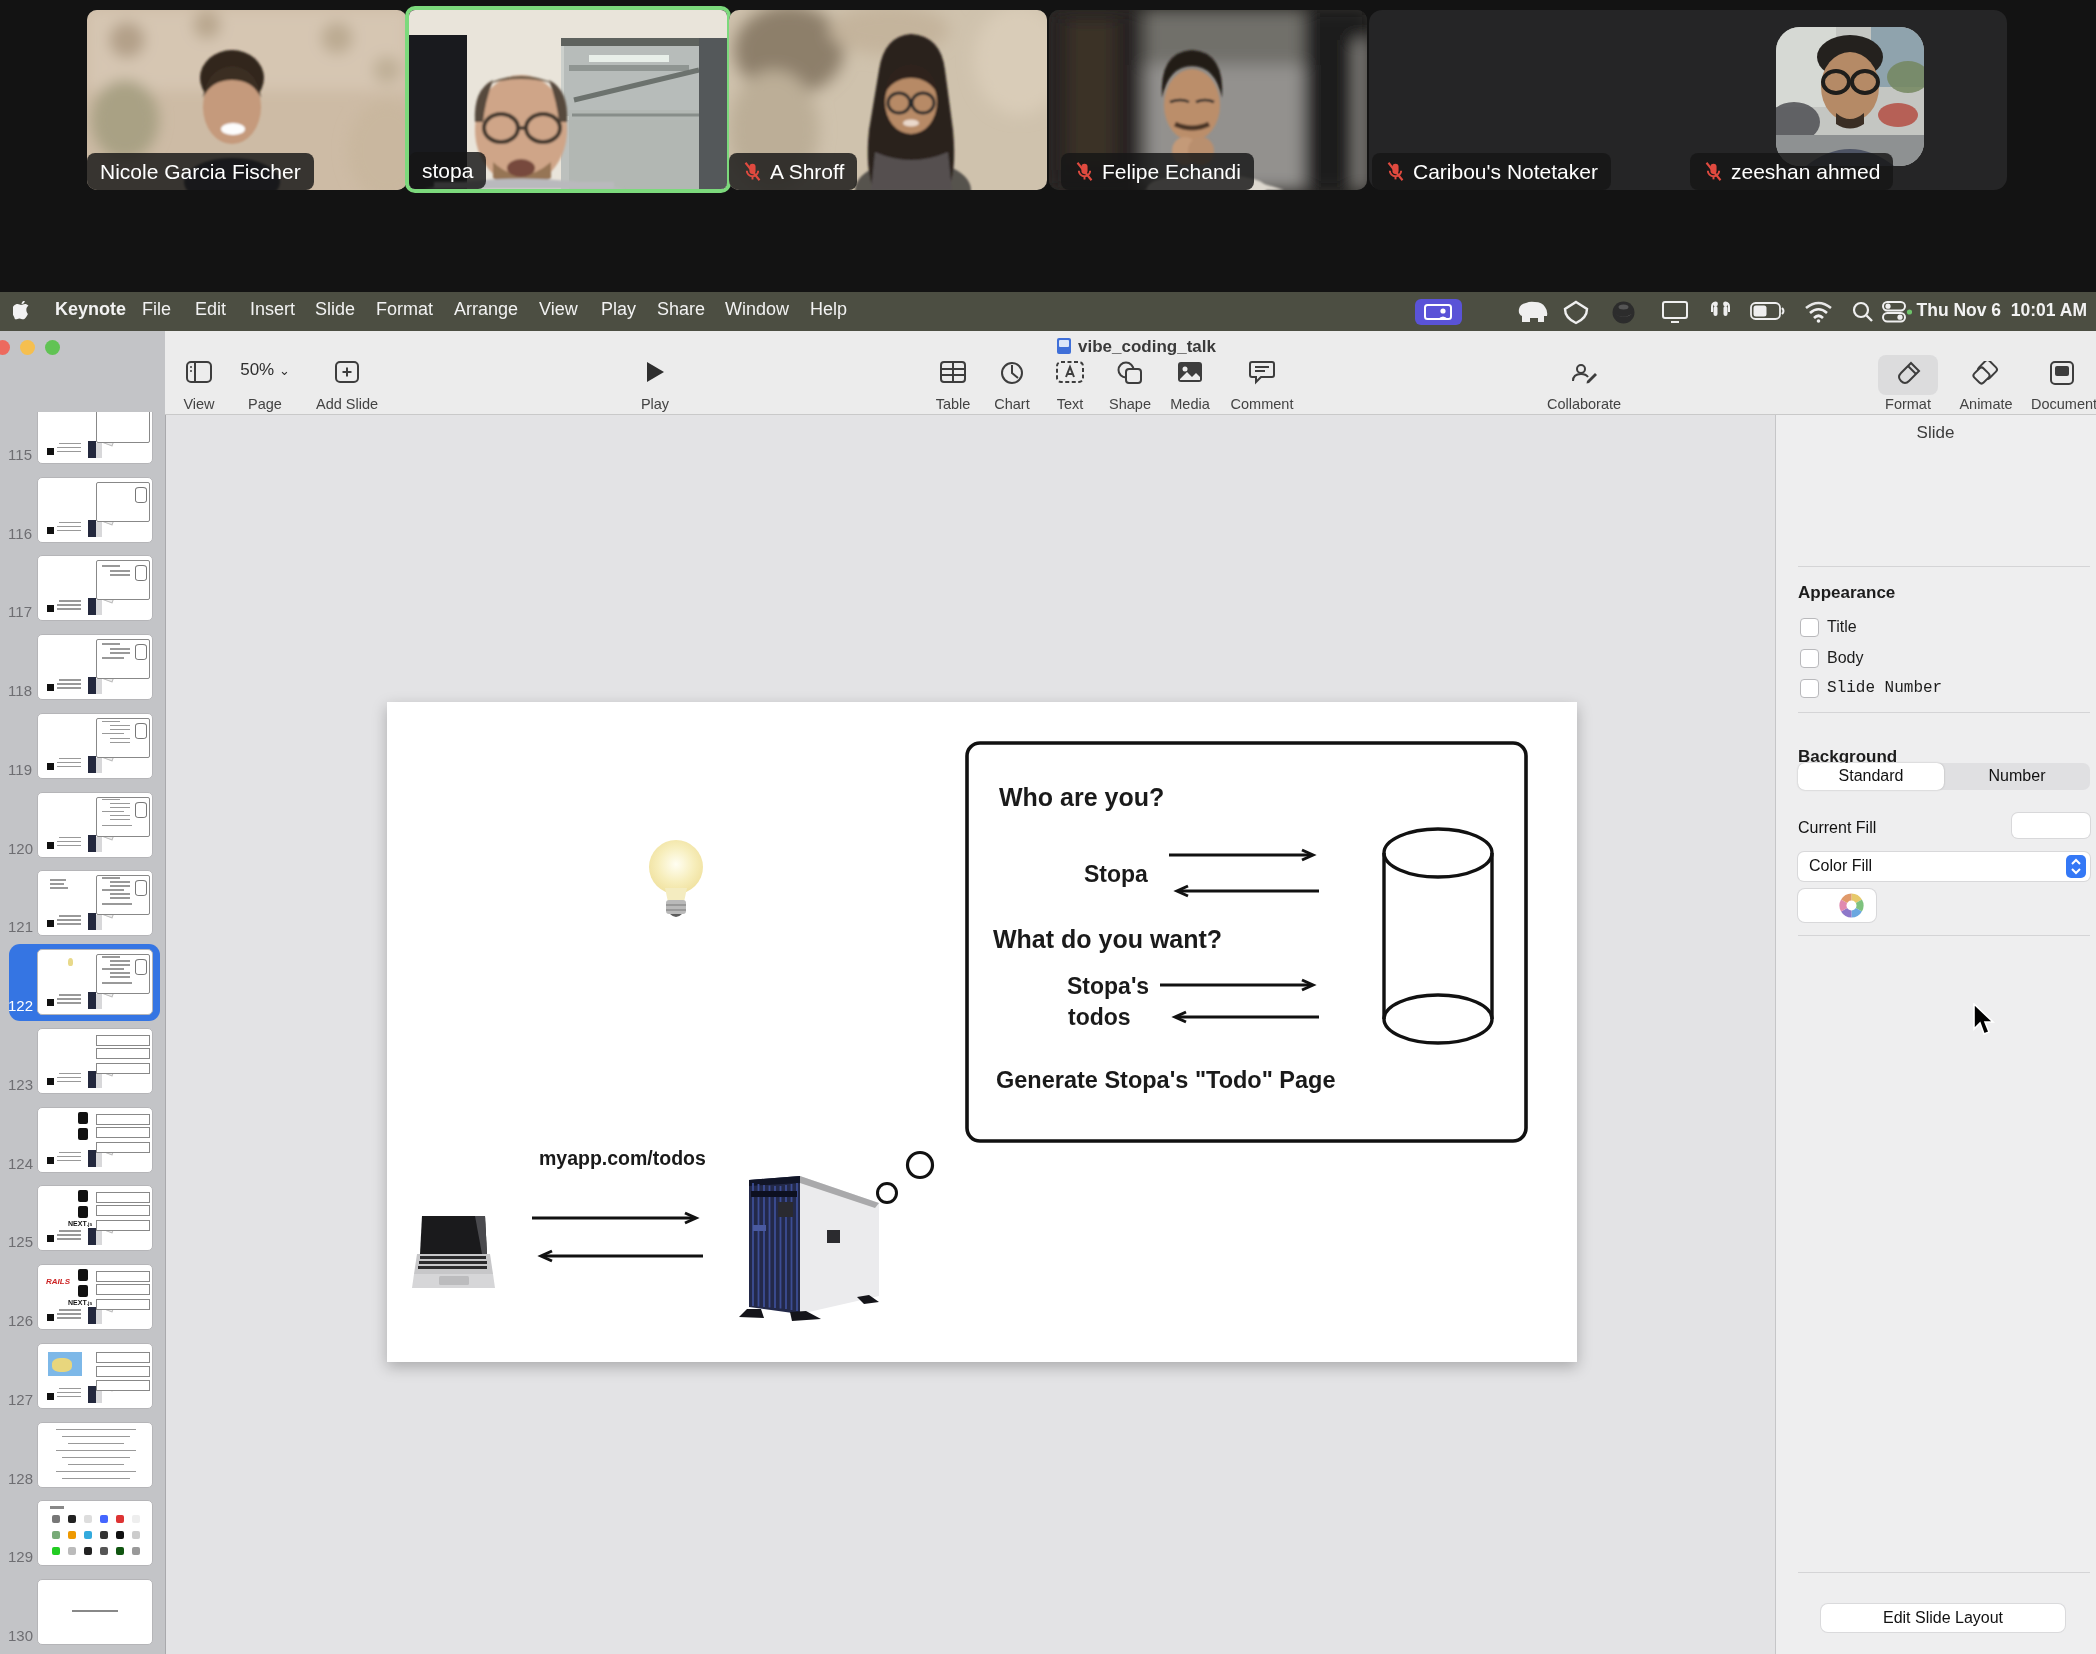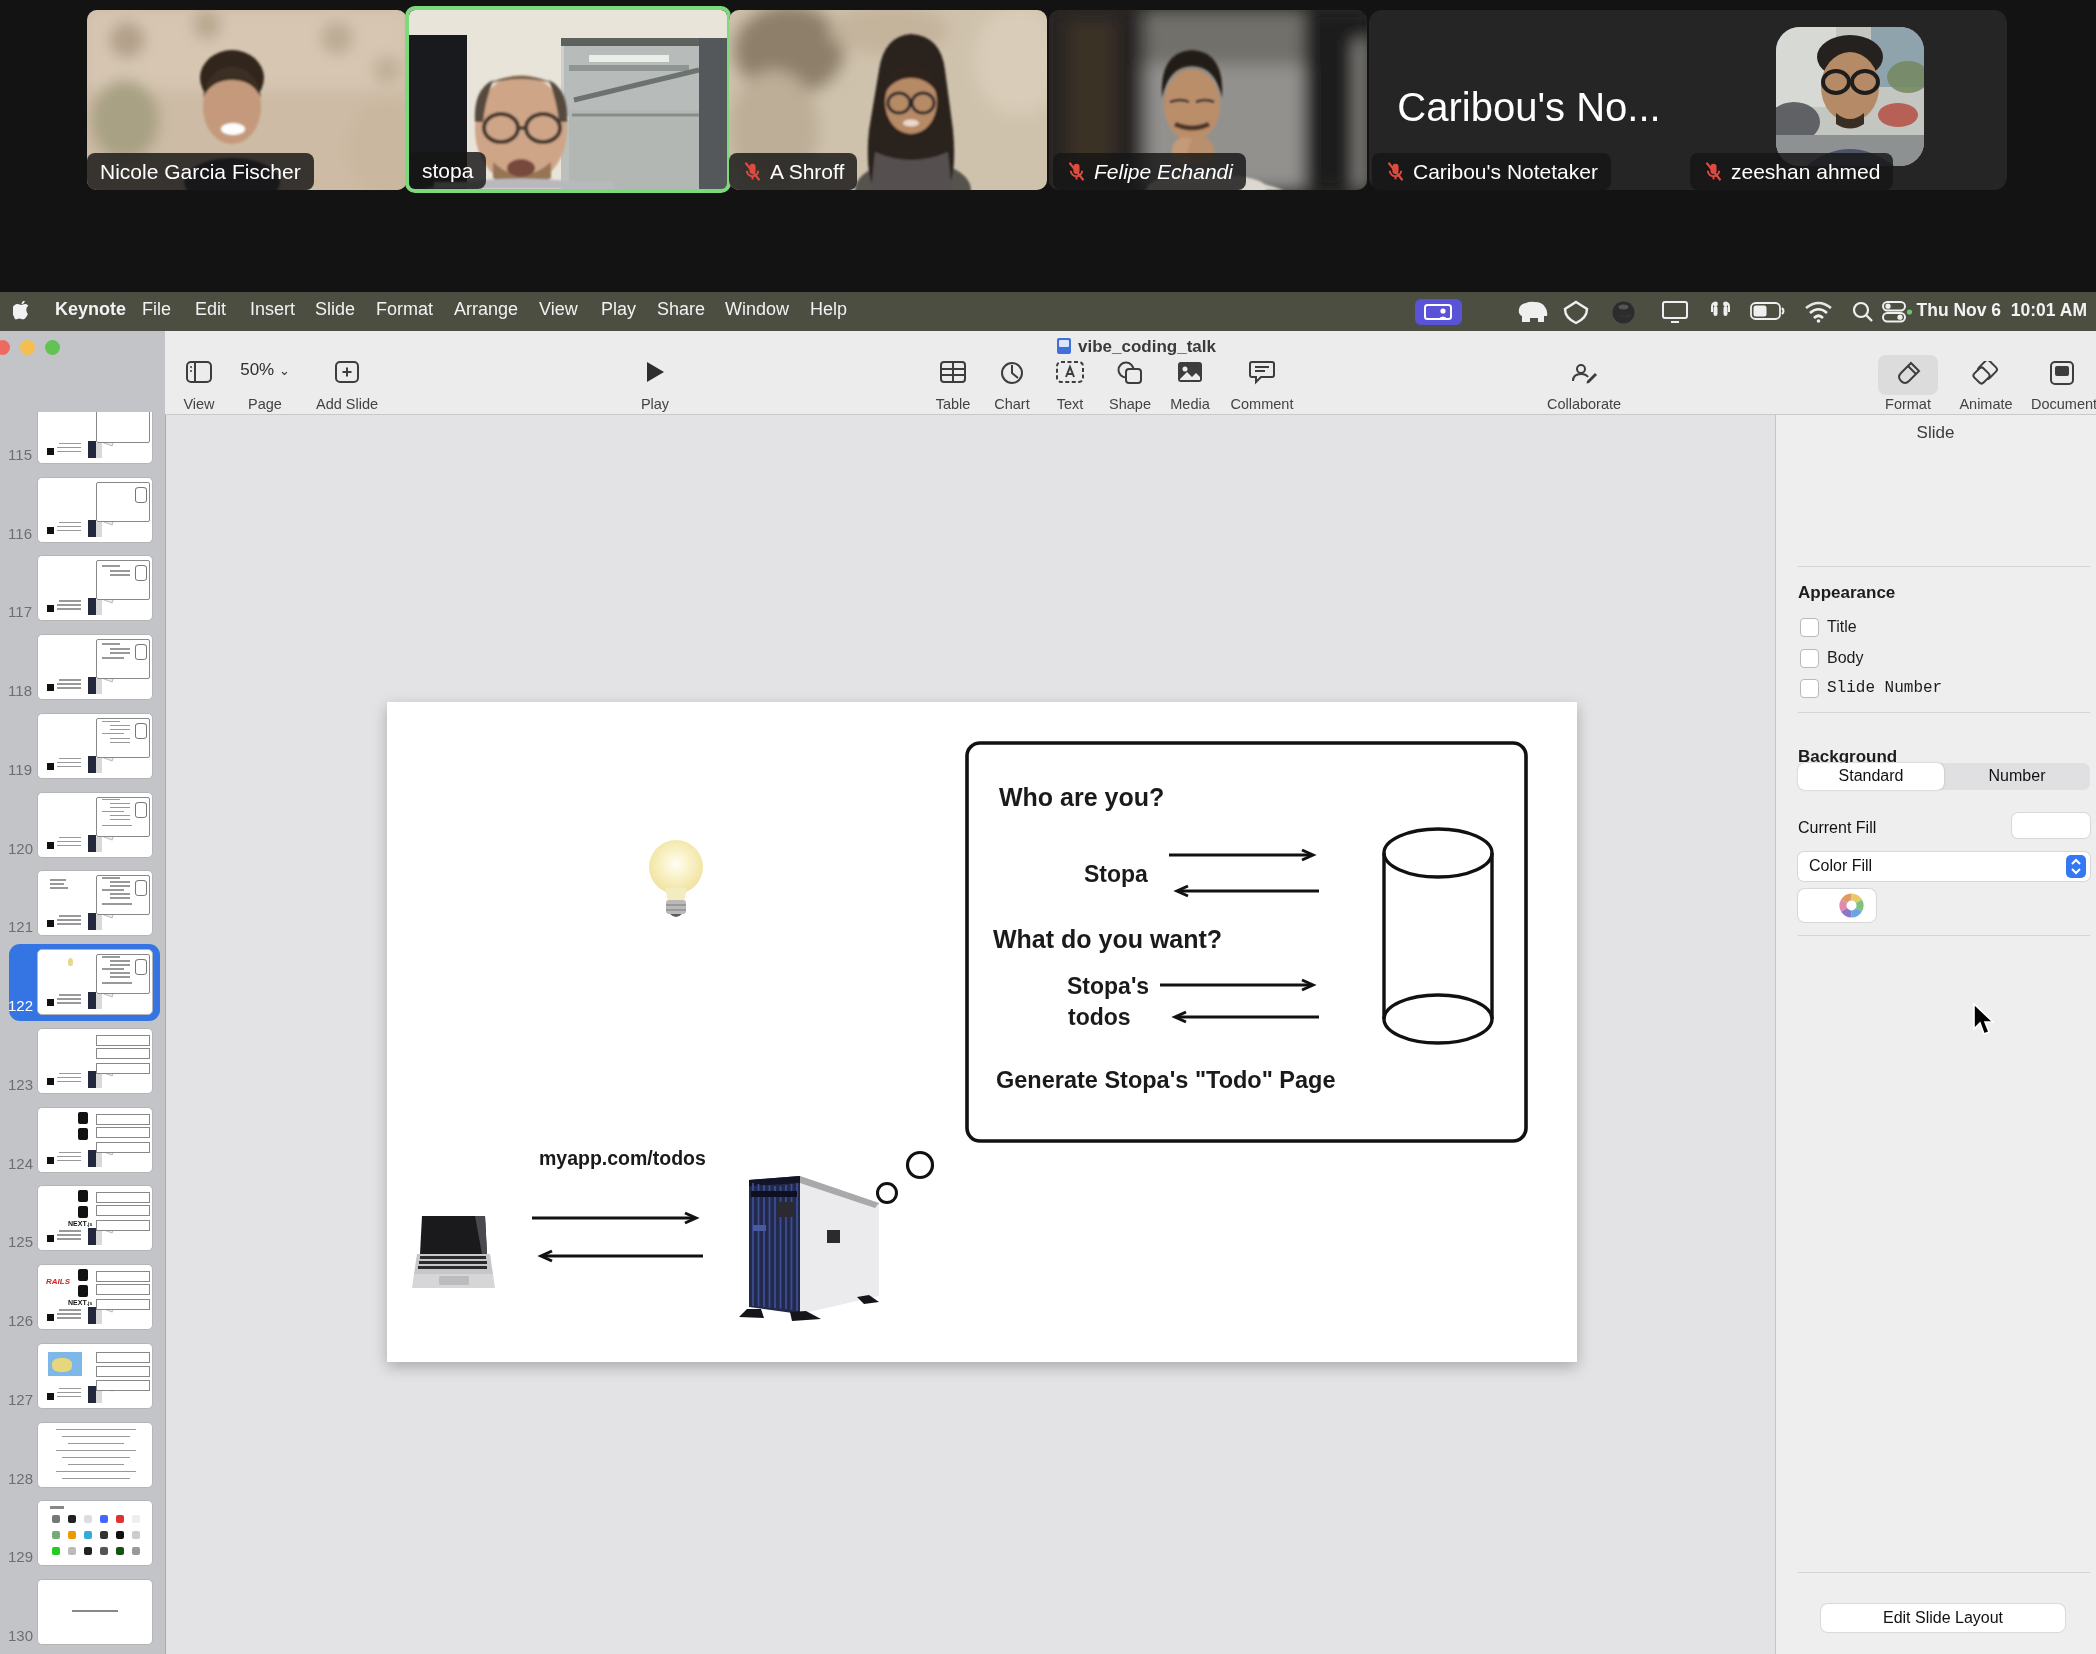--- a/index.html
+++ b/index.html
@@ -171,34 +171,31 @@
       <ellipse cx="152" cy="141" rx="13" ry="14" fill="#b98f6e"></ellipse>
       <path d="M95 180 Q143 150 235 180 Z" fill="#d9d4cb"></path>
       <ellipse cx="158" cy="178" rx="60" ry="14" fill="#ddd8cf"></ellipse>
     </g>
     <defs>
         <filter id="pb4" x="-20%" y="-20%" width="140%" height="140%">
           <feGaussianBlur stdDeviation="1.2"></feGaussianBlur>
         </filter>
       </defs>
   </svg>
-  <div class="nlabel" style="left:4px;font-style:italic;"><svg class="mic" viewBox="0 0 24 24">
+  <div class="nlabel" style="left:12px;"><svg class="mic" viewBox="0 0 24 24">
         <g fill="none" stroke="#e04a3f" stroke-width="2.2">
           <rect x="8.5" y="3" width="7" height="12" rx="3.5" fill="#e04a3f" stroke="none"></rect>
           <path d="M5.5 11 a6.5 6.5 0 0 0 13 0"></path>
           <path d="M12 17.5 L12 21"></path>
         </g>
         <path d="M4 2 L20 22" stroke="#e04a3f" stroke-width="2.4"></path>
       </svg>Felipe Echandi</div>
 </div>
 
 <div class="abs" style="left:1369px;top:10px;width:638px;height:180px;border-radius:13px;background:#252526;">
-  <div class="abs" style="left:0;top:14px;width:320px;height:166px;display:flex;align-items:center;justify-content:center;">
-    <span style="color:#fff;font-size:40px;">Caribou's No...</span>
-  </div>
   <div class="abs" style="left:407px;top:17px;width:148px;height:139px;border-radius:24px;overflow:hidden;">
     <svg width="148" height="139" viewBox="0 0 148 139">
       <rect width="148" height="139" fill="#c4c6c2"></rect>
       <rect x="0" y="0" width="60" height="80" fill="#d6d9d4"></rect>
       <rect x="95" y="0" width="53" height="60" fill="#8fa3ad"></rect>
       <ellipse cx="132" cy="50" rx="21" ry="16" fill="#74875f" opacity="0.85"></ellipse>
       <ellipse cx="122" cy="88" rx="20" ry="12" fill="#b5544a" opacity="0.9"></ellipse>
       <ellipse cx="18" cy="95" rx="26" ry="20" fill="#55555a" opacity="0.9"></ellipse>
       <rect x="0" y="108" width="148" height="31" fill="#8e9192"></rect>
       <g>

